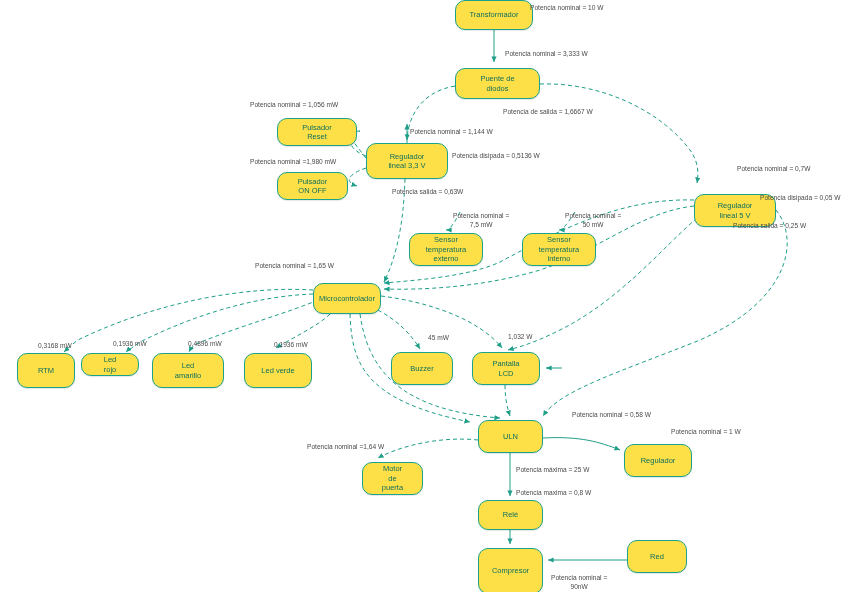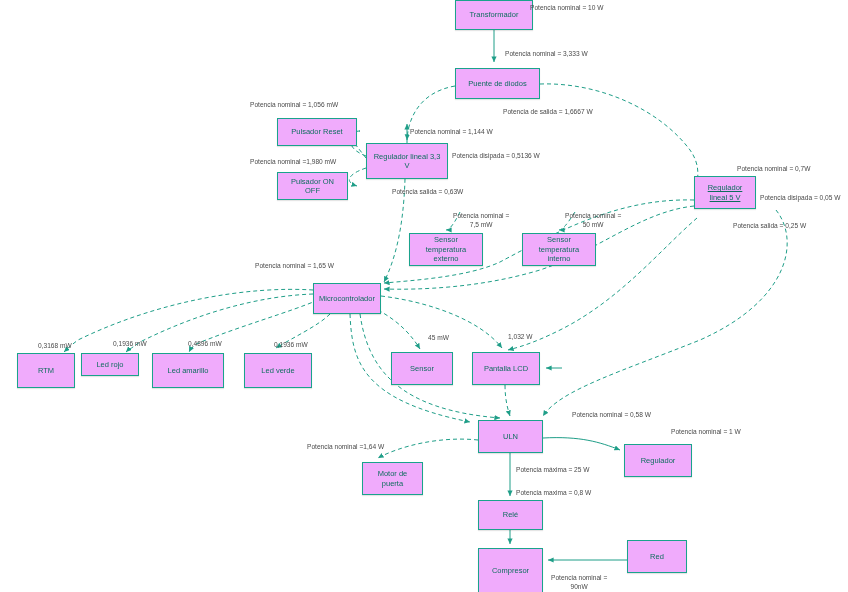--- a/index.html
+++ b/index.html
@@ -1,21 +1,21 @@
 <!DOCTYPE html>
 <html><head>
 <meta charset="utf-8">
 <style>
   html,body{margin:0;padding:0;background:#ffffff;}
   body{width:848px;height:592px;position:relative;overflow:hidden;
        font-family:"Liberation Sans","DejaVu Sans",sans-serif;}
   #canvas{position:absolute;inset:0;width:848px;height:592px;}
-  .node{position:absolute;background:#f0abfc;border:1px solid #1aa38c;border-radius:0;
+  .node{position:absolute;background:#fde047;border:1px solid #1aa38c;border-radius:10px;
         display:flex;align-items:center;justify-content:center;text-align:center;
-        color:#0f6e5e;font-size:7.5px;line-height:1.25;box-sizing:border-box;padding:2px 5px;
+        color:#0f6e5e;font-size:7.5px;line-height:1.25;box-sizing:border-box;padding:2px 16px;
         box-shadow:0 1px 1px rgba(0,0,0,.10);}
   .lbl{position:absolute;color:#4a4a4a;font-size:6.6px;line-height:1.3;white-space:pre-line;
        text-align:center;}
   svg{position:absolute;left:0;top:0;overflow:visible;}
   .edge{fill:none;stroke:#1f9e88;stroke-width:1;}
   .dash{stroke-dasharray:4 3;}
 </style>
 </head>
 <body>
 
@@ -57,29 +57,29 @@
     <path class="edge" d="M540,368 L556,368" marker-end="url(#ah)" transform="translate(6,0) rotate(180 548 368)"></path>
   </g>
 </svg>
 
 <div id="nodes">
     <div class="node" style="left: 455px; top: 0px; width: 78px; height: 30px;">Transformador</div>
     <div class="node" style="left: 455px; top: 68px; width: 85px; height: 31px;">Puente de diodos</div>
     <div class="node" style="left: 277px; top: 118px; width: 80px; height: 28px;">Pulsador Reset</div>
     <div class="node" style="left: 277px; top: 172px; width: 71px; height: 28px;">Pulsador ON OFF</div>
     <div class="node" style="left: 366px; top: 143px; width: 82px; height: 36px;">Regulador lineal 3,3 V</div>
-    <div class="node" style="left: 694px; top: 176px; width: 62px; height: 33px; text-decoration: underline;">Regulador lineal 5 V</div>
+    <div class="node" style="left: 694px; top: 194px; width: 82px; height: 33px;">Regulador lineal 5 V</div>
     <div class="node" style="left: 409px; top: 233px; width: 74px; height: 33px;">Sensor temperatura externo</div>
     <div class="node" style="left: 522px; top: 233px; width: 74px; height: 33px;">Sensor temperatura interno</div>
     <div class="node" style="left: 313px; top: 283px; width: 68px; height: 31px;">Microcontrolador</div>
     <div class="node" style="left: 17px; top: 353px; width: 58px; height: 35px;">RTM</div>
     <div class="node" style="left: 81px; top: 353px; width: 58px; height: 23px;">Led rojo</div>
     <div class="node" style="left: 152px; top: 353px; width: 72px; height: 35px;">Led amarillo</div>
     <div class="node" style="left: 244px; top: 353px; width: 68px; height: 35px;">Led verde</div>
-    <div class="node" style="left: 391px; top: 352px; width: 62px; height: 33px;">Sensor</div>
+    <div class="node" style="left: 391px; top: 352px; width: 62px; height: 33px;">Buzzer</div>
     <div class="node" style="left: 472px; top: 352px; width: 68px; height: 33px;">Pantalla LCD</div>
     <div class="node" style="left: 478px; top: 420px; width: 65px; height: 33px;">ULN</div>
     <div class="node" style="left: 362px; top: 462px; width: 61px; height: 33px;">Motor de puerta</div>
     <div class="node" style="left: 624px; top: 444px; width: 68px; height: 33px;">Regulador</div>
     <div class="node" style="left: 478px; top: 500px; width: 65px; height: 30px;">Relé</div>
     <div class="node" style="left: 478px; top: 548px; width: 65px; height: 46px;">Compresor</div>
     <div class="node" style="left: 627px; top: 540px; width: 60px; height: 33px;">Red</div>
   </div>
 <div id="labels">
     <div class="lbl" style="left: 530px; top: 4px;">Potencia nominal = 10 W</div>

